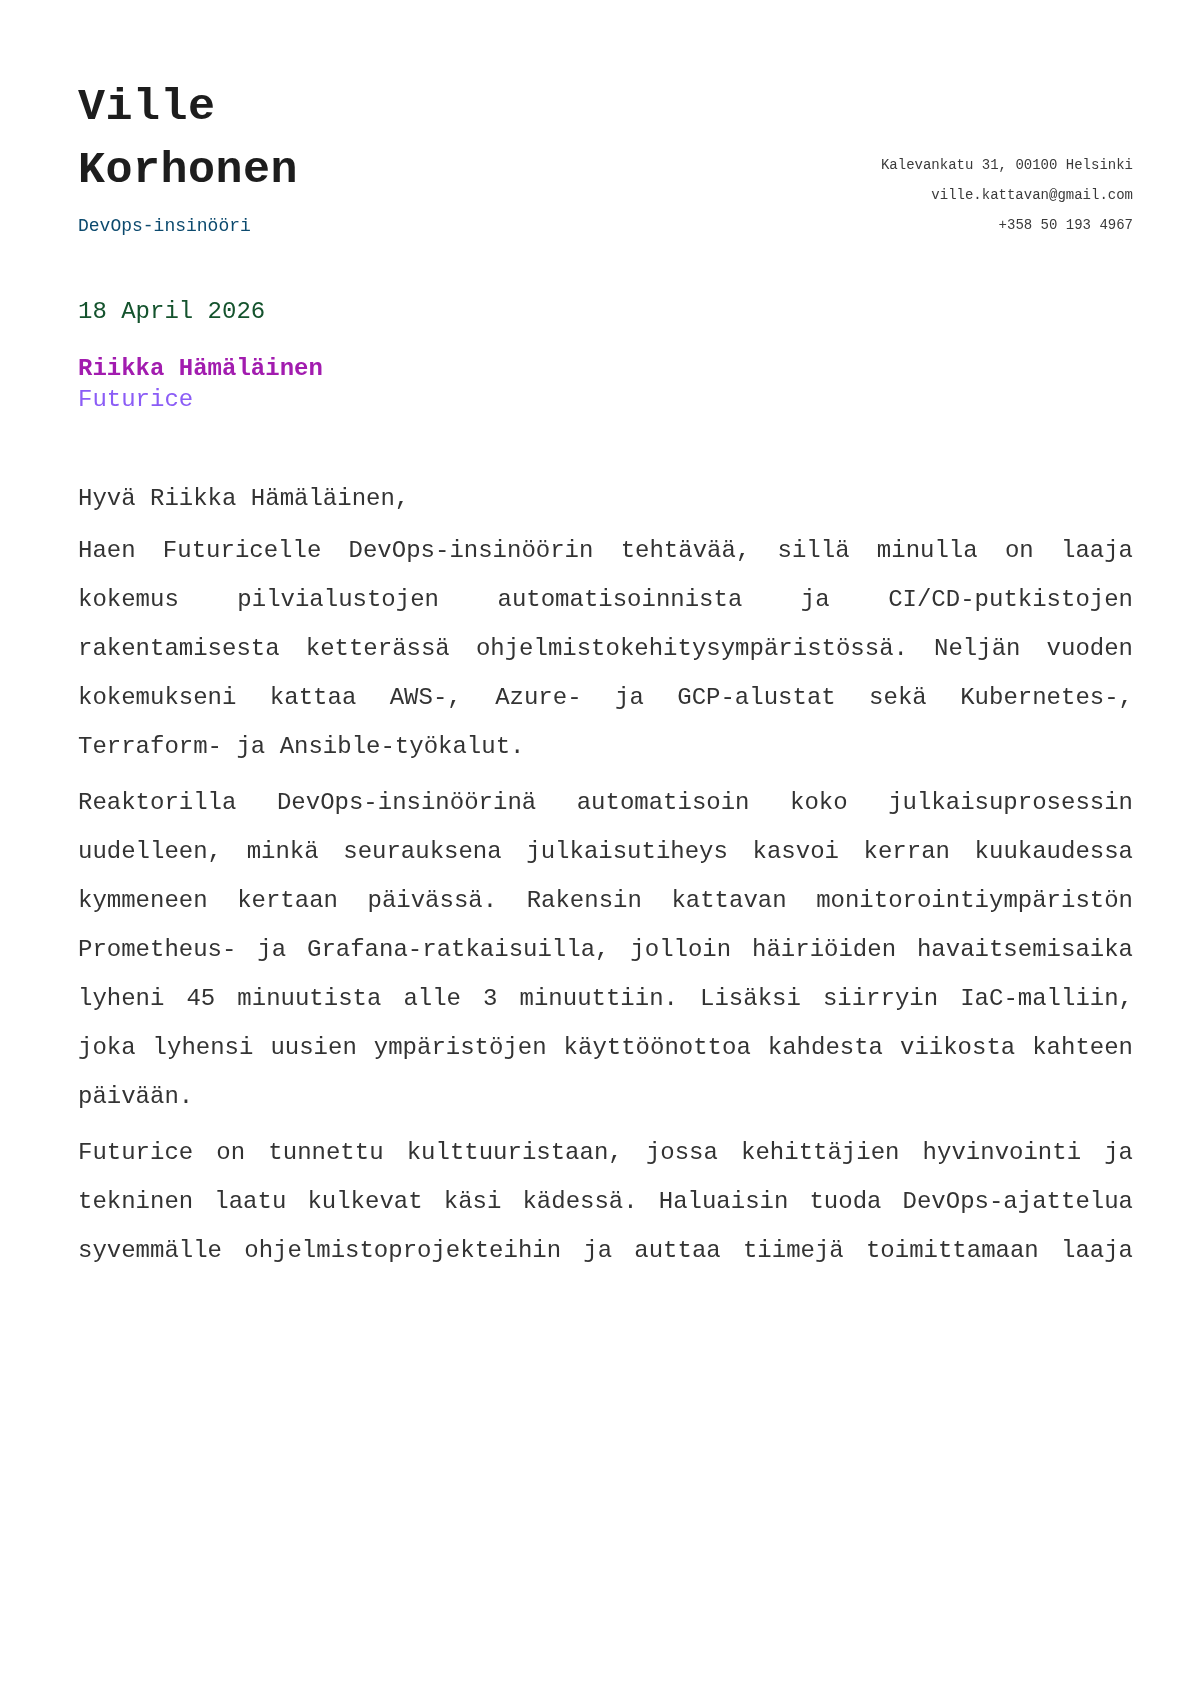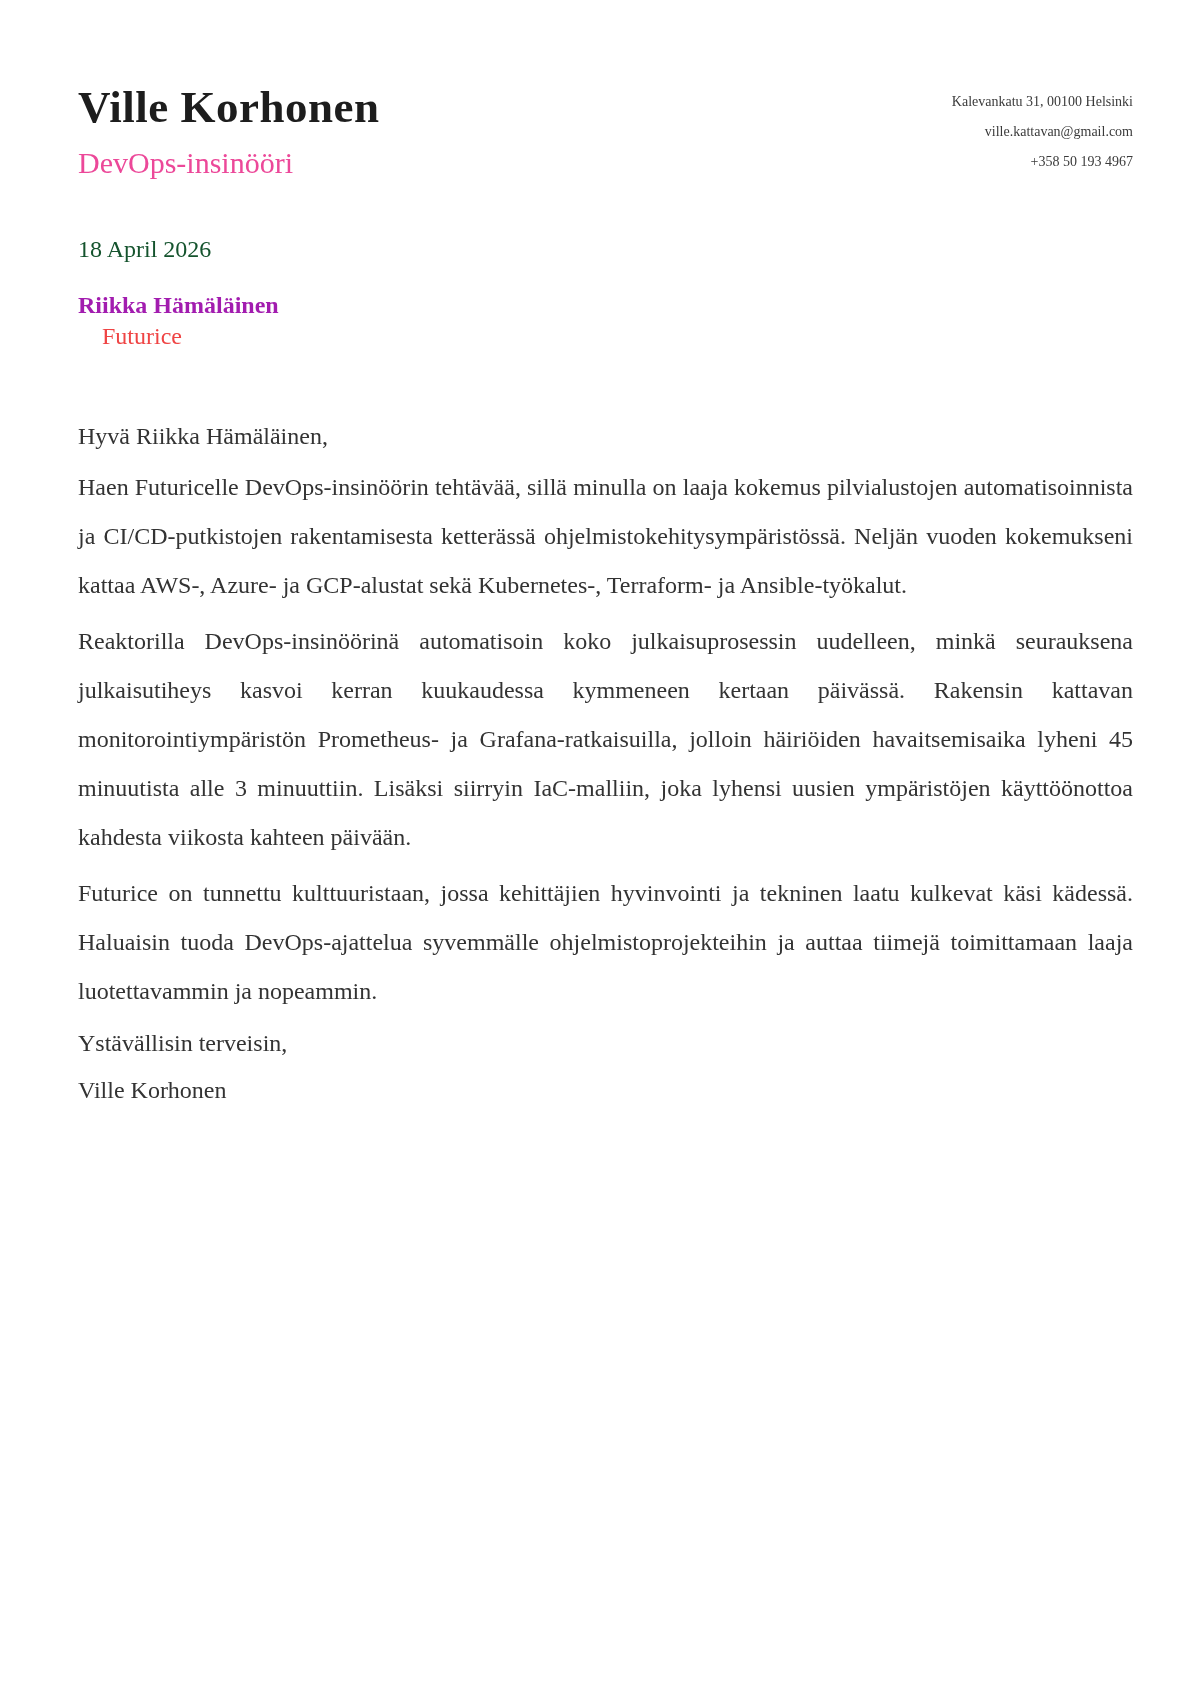--- a/index.html
+++ b/index.html
@@ -6,21 +6,21 @@
     margin: 0;
     padding: 0;
     background: #ffffff;
   }
   .page {
     position: relative;
     width: 1190px;
     height: 1288px;
     margin: 0 auto;
     background: #ffffff;
-    font-family: Liberation Serif, serif;
+    font-family: Liberation Mono, monospace;
     color: #333333;
     box-sizing: border-box;
     padding: 76px 57px 0 78px;
     overflow: hidden;
   }
   
   .header {
     display: flex;
     justify-content: space-between;
     align-items: flex-end;
@@ -30,24 +30,24 @@
     margin: 0;
     font-size: 45px;
     line-height: 63px;
     font-weight: 700;
     color: #1d1d1d;
     letter-spacing: 0.5px;
     max-width: 330px;
   }
   .job-title {
     margin: 10px 0 0 0;
-    font-size: 30px;
+    font-size: 18px;
     line-height: 28px;
     font-weight: 400;
-    color: #ec4899;
+    color: #0c4a6e;
   }
   .contact {
     text-align: right;
     font-size: 14px;
     line-height: 30px;
     color: #3a3a3a;
     white-space: nowrap;
   }
   
   .letter {
@@ -60,21 +60,21 @@
     color: #14532d;
   }
   .recipient {
     margin-top: 25px;
     line-height: 31px;
   }
   .recipient-name {
     font-weight: 700;
     color: #a21caf;
   }
-  .recipient-company { color: #ef4444; margin-left: 24px; }
+  .recipient-company { color: #8b5cf6; }
   .salutation {
     margin: 64px 0 0 0;
     line-height: 40px;
   }
   .para {
     margin: 7px 0 0 0;
     line-height: 49px;
     text-align: justify;
     color: #333333;
   }

